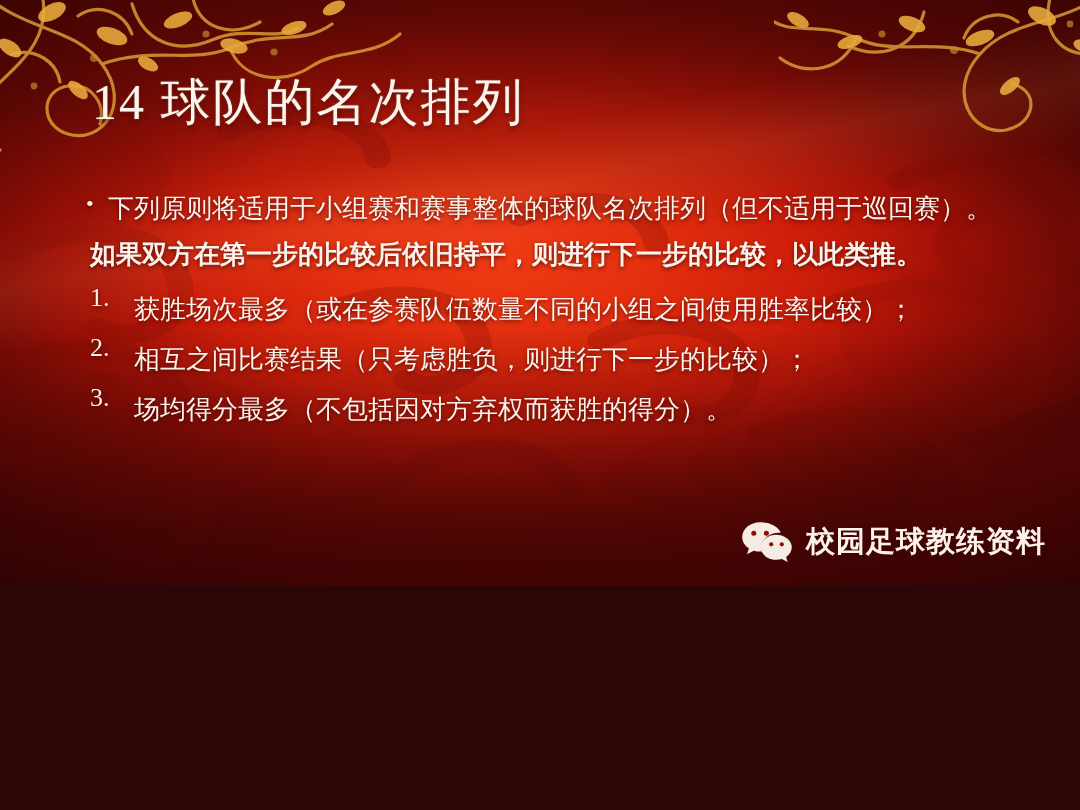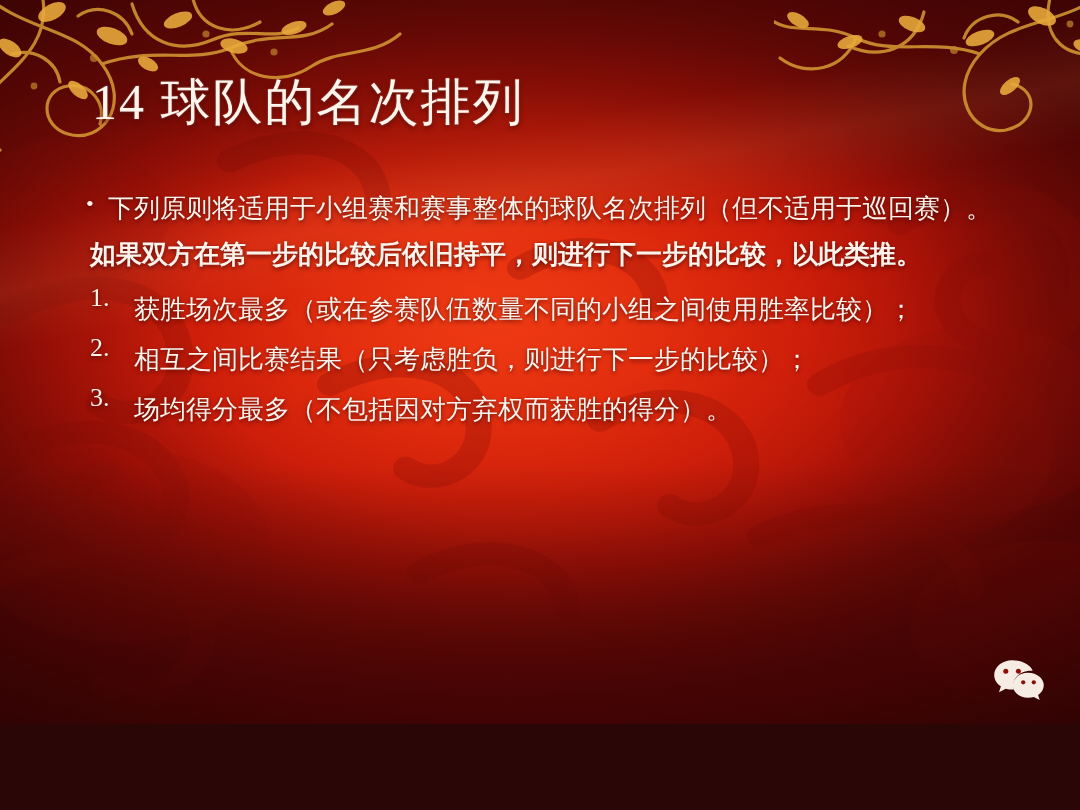--- a/index.html
+++ b/index.html
@@ -4,21 +4,21 @@
 <title>球队的名次排列</title>
 <style>
   html, body {
     margin: 0;
     padding: 0;
     background: #2b0606;
   }
   .slide {
     position: relative;
     width: 1080px;
-    height: 724px;
+    height: 586px;
     overflow: hidden;
     font-family: "Liberation Serif", "DejaVu Serif", serif;
     background-color: #a21caf;
     user-select: none;
   }
 
   
   .bg-base {
     position: absolute; inset: 0;
     background:
@@ -293,15 +293,16 @@
                    c1.9,0,3.8-0.3,5.5-0.8l5.9,3.1l-1.6-5.1C49.6,34.6,51.8,31.2,51.8,27.3z"></path>
         </g>
         <g fill="#8e0b06">
           <circle cx="13.8" cy="13.2" r="2.5"></circle>
           <circle cx="26.4" cy="13.2" r="2.5"></circle>
           <circle cx="31.2" cy="24.3" r="2.1"></circle>
           <circle cx="41.8" cy="24.3" r="2.1"></circle>
         </g>
       </svg>
     </span>
+    <span class="footer-label">校园足球教练资料</span>
   </div>
 
 </div>
 
 </body></html>

